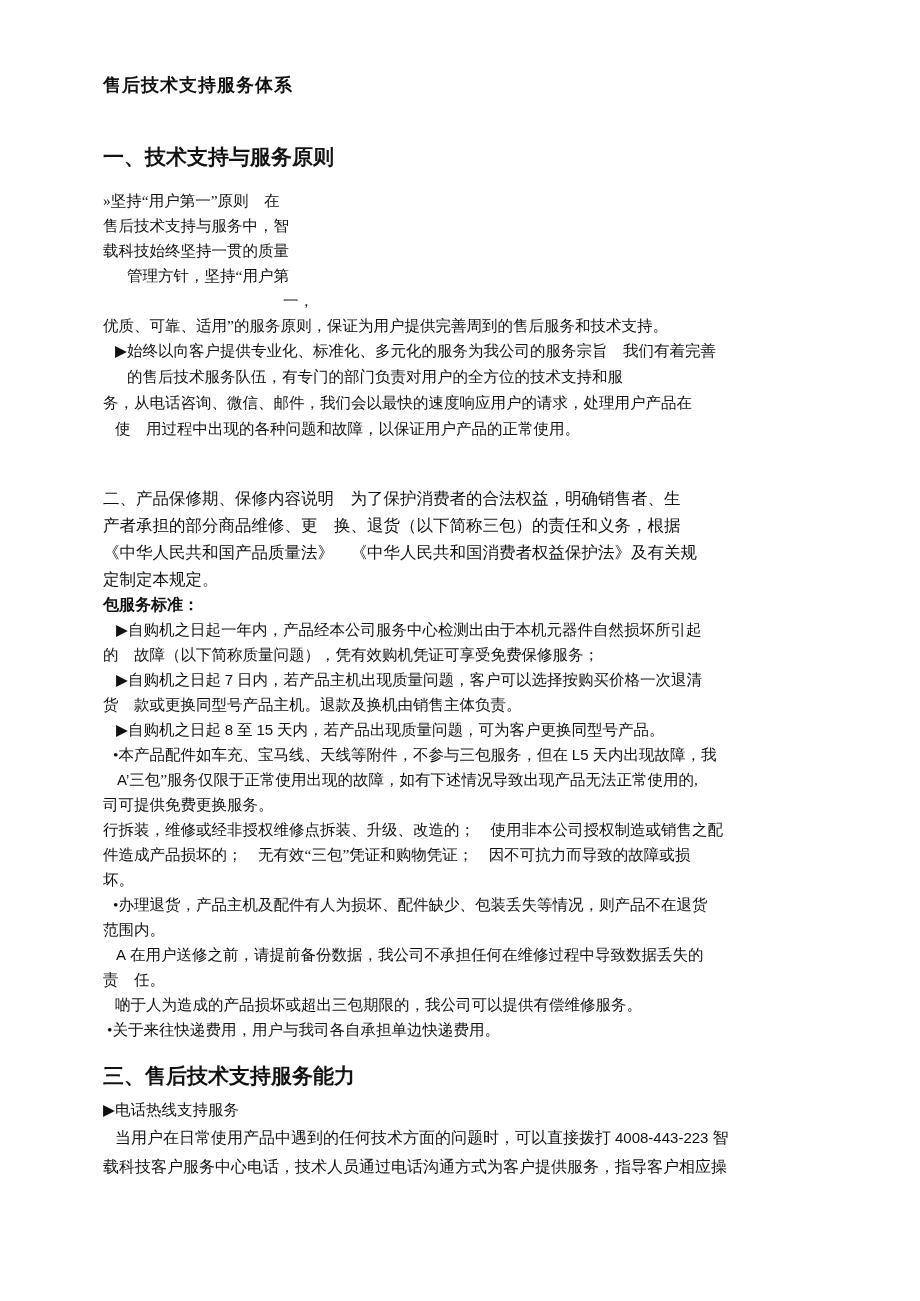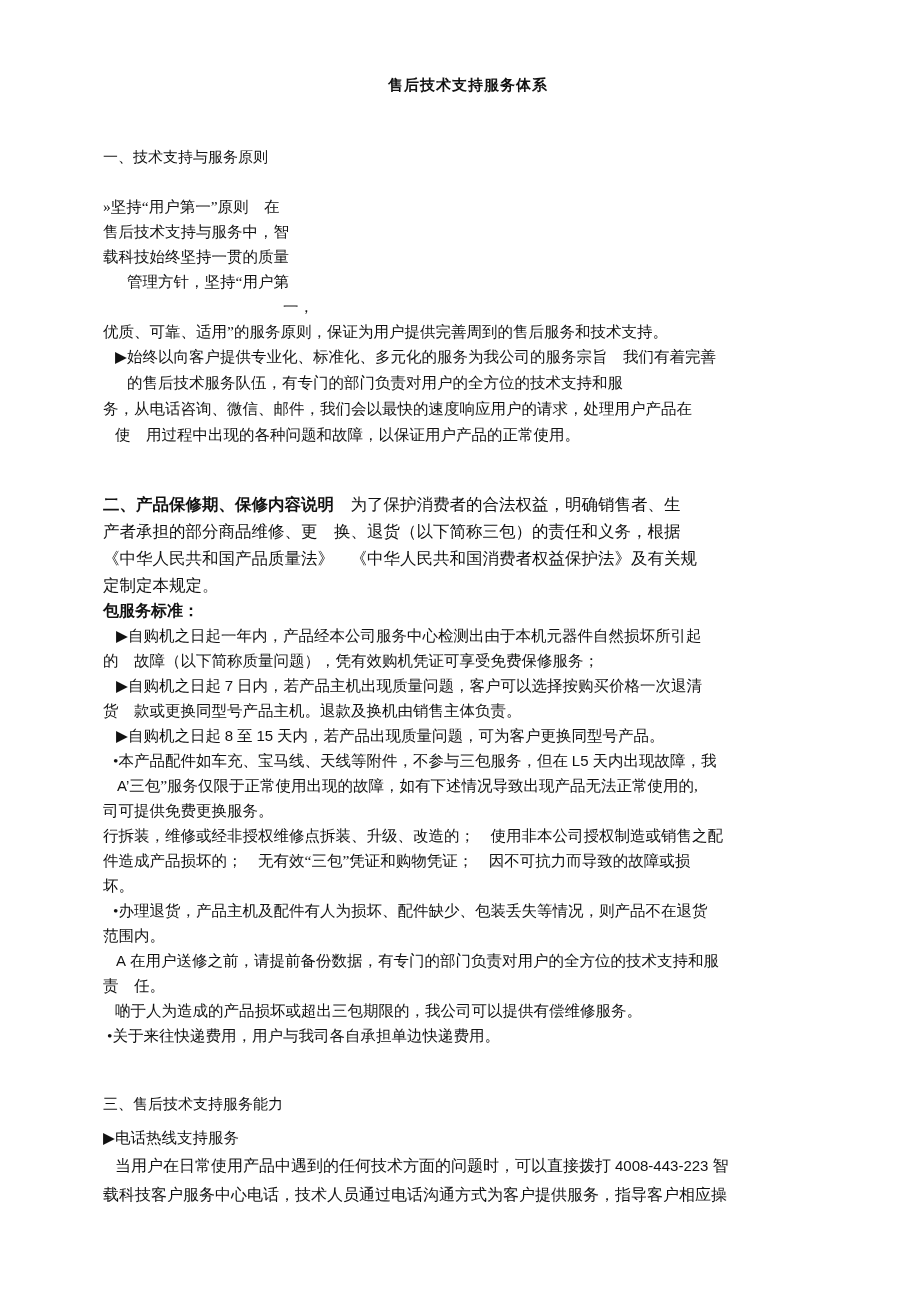--- a/index.html
+++ b/index.html
@@ -10,49 +10,49 @@
     font-family: "Liberation Serif", "DejaVu Serif", serif;
     color: #121212;
     overflow: hidden;
   }
   .page {
     width: 920px;
     height: 1301px;
     padding: 70px 87px 0 103px;
   }
   .doc-title {
-    text-align: center;
-    font-size: 15px;
+    text-align: left;
+    font-size: 18px;
     font-weight: bold;
     line-height: 30px;
     letter-spacing: 1px;
   }
   .h-sec {
-    font-size: 15px;
-    font-weight: normal;
+    font-size: 21px;
+    font-weight: bold;
     line-height: 26px;
     white-space: pre;
   }
   .h1-sec { margin-top: 44px; }
-  .h3-sec { margin-top: 43px; }
+  .h3-sec { margin-top: 21px; }
   .ln {
     font-size: 15.5px;
     line-height: 25px;
     white-space: pre;
   }
-  .p1 { margin-top: 24px; font-family: Liberation Serif, serif; }
+  .p1 { margin-top: 18px; font-family: Liberation Serif, serif; }
   .p1 .mid { line-height: 25px; }
   .p2 .ln { line-height: 26px; }
   .s2p {
     margin-top: 43px;
     font-size: 16.5px;
     line-height: 27px;
   }
   .s2p .ln { font-size: 16.5px; line-height: 27px; }
-  .s2p .b { font-weight: bold; }
+  .s2p .b { font-weight: normal; }
   .sub-h {
     font-size: 16px;
     font-weight: bold;
     line-height: 24px;
     white-space: pre;
   }
   .bullets .ln { line-height: 25px; }
   .s3 .ln { line-height: 26px; }
   .s3 .s3p2 .ln { line-height: 29px; font-size: 16px; }
   .lat { font-family: "Liberation Sans", "DejaVu Sans", sans-serif; font-size: 15px; }
@@ -106,21 +106,21 @@
     <div class="ln">货　款或更换同型号产品主机。退款及换机由销售主体负责。</div>
     <div class="ln i13"><span>▶自购机之日起 </span><span class="lat">8</span><span> 至 </span><span class="lat">15</span><span> 天内，若产品出现质量问题，可为客户更换同型号产品。</span></div>
     <div class="ln i10"><span>•本产品配件如车充、宝马线、天线等附件，不参与三包服务，但在 </span><span class="lat">L5</span><span> 天内出现故障，我</span></div>
     <div class="ln i14"><span class="lat">A’</span><span>三包”服务仅限于正常使用出现的故障，如有下述情况导致出现产品无法正常使用的,</span></div>
     <div class="ln">司可提供免费更换服务。</div>
     <div class="ln">行拆装，维修或经非授权维修点拆装、升级、改造的；　使用非本公司授权制造或销售之配</div>
     <div class="ln">件造成产品损坏的；　无有效“三包”凭证和购物凭证；　因不可抗力而导致的故障或损</div>
     <div class="ln">坏。</div>
     <div class="ln i10">•办理退货，产品主机及配件有人为损坏、配件缺少、包装丢失等情况，则产品不在退货</div>
     <div class="ln">范围内。</div>
-    <div class="ln i13"><span class="lat">A</span><span> 在用户送修之前，请提前备份数据，有专门的部门负责对用户的全方位的技术支持和服</span></div>
+    <div class="ln i13"><span class="lat">A</span><span> 在用户送修之前，请提前备份数据，我公司不承担任何在维修过程中导致数据丢失的</span></div>
     <div class="ln">责　任。</div>
     <div class="ln i12">啲于人为造成的产品损坏或超出三包期限的，我公司可以提供有偿维修服务。</div>
     <div class="ln i2">•关于来往快递费用，用户与我司各自承担单边快递费用。</div>
   </div>
 
   <div class="s3">
     <div class="h-sec h3-sec">三、售后技术支持服务能力</div>
     <div class="ln" style="margin-top:8px;">▶电话热线支持服务</div>
     <div class="s3p2">
       <div class="ln i12"><span>当用户在日常使用产品中遇到的任何技术方面的问题时，可以直接拨打 </span><span class="lat">4008-443-223</span><span> 智</span></div>

